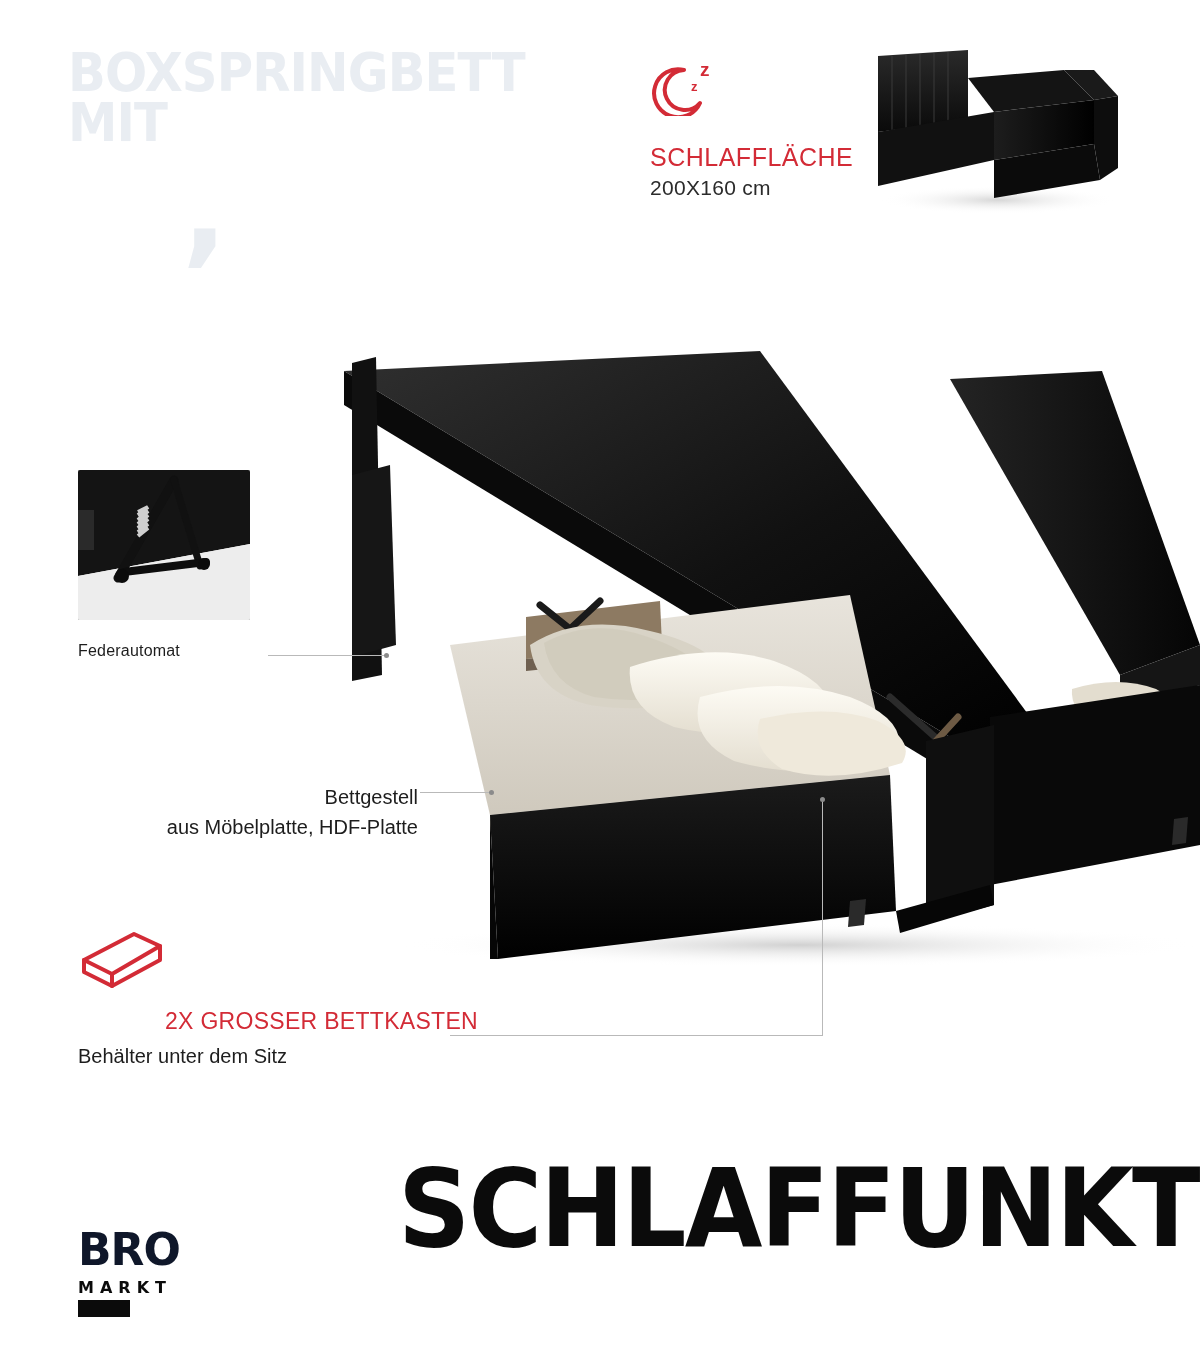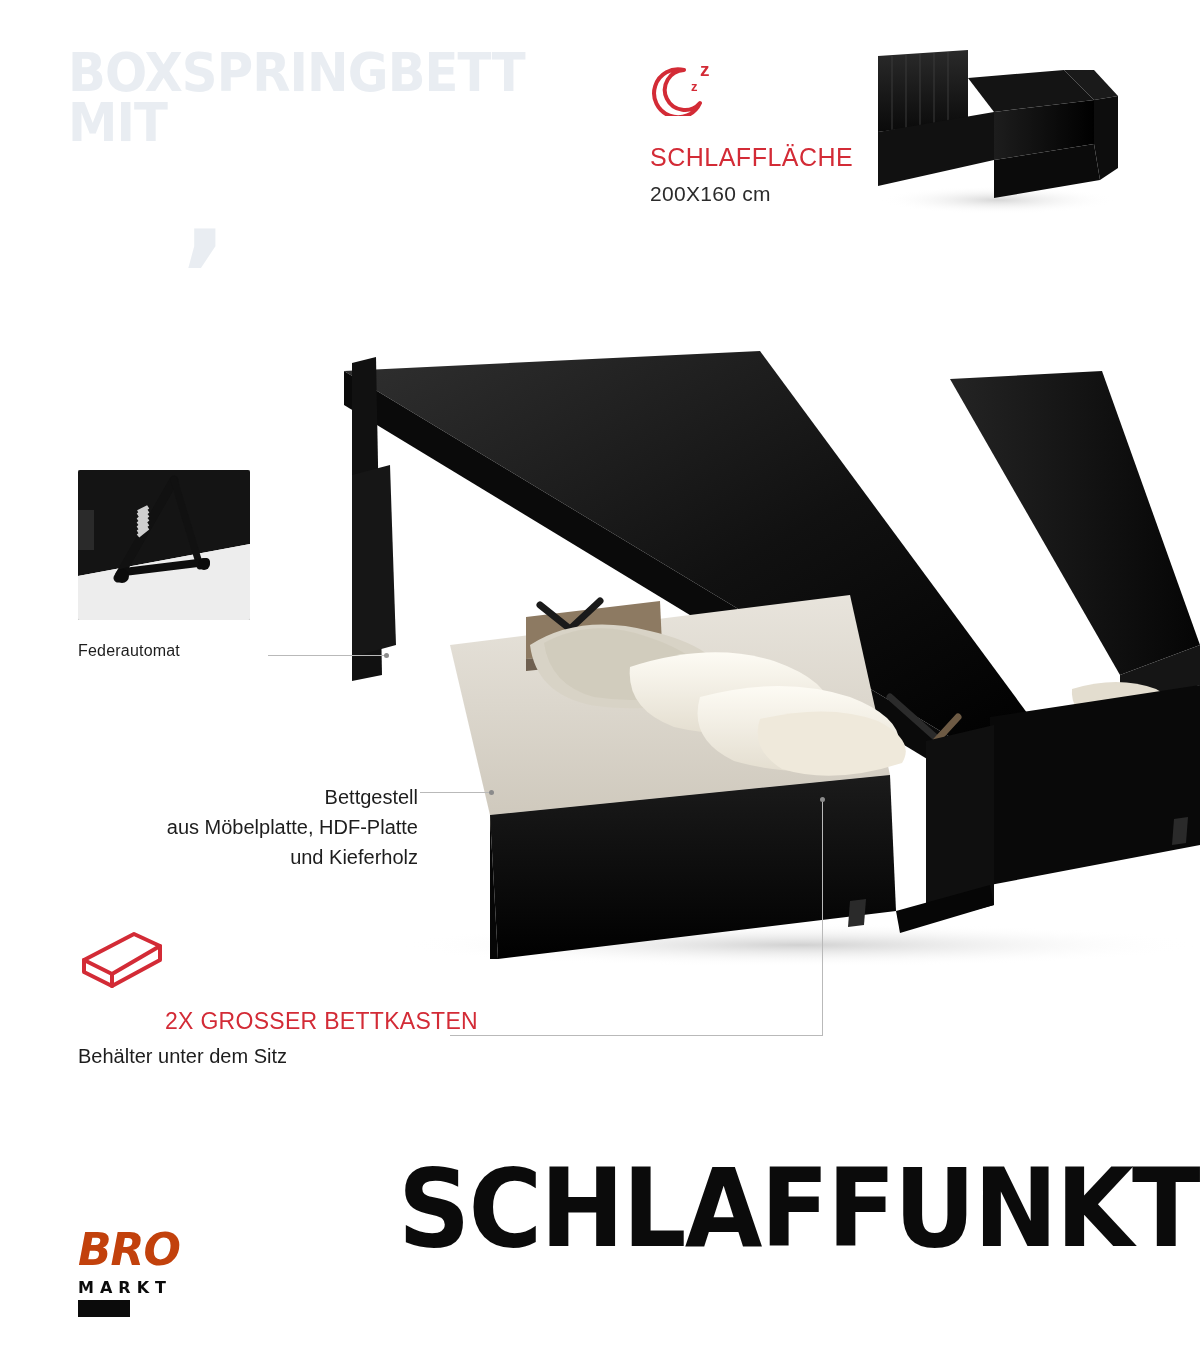--- a/index.html
+++ b/index.html
@@ -46,21 +46,21 @@
   .sleep-block { position: absolute; left: 650px; top: 58px; }
   .moon-icon { width: 72px; height: 58px; position: relative; }
   .sleep-title {
     margin-top: 27px;
     font-size: 25px;
     letter-spacing: .5px;
     color: #d32b36;
     font-family: "Liberation Sans", sans-serif;
   }
   .sleep-size {
-    margin-top: 10px;
+    margin-top: 4px;
     font-size: 21px;
     color: #2b2b2b;
     letter-spacing: .3px;
   }
 
   
   .bed-thumb {
     position: absolute;
     left: 868px; top: 48px;
     width: 260px; height: 168px;
@@ -145,23 +145,22 @@
     white-space: nowrap;
   }
 
   
   .logo { position: absolute; left: 78px; top: 1228px; width: 170px; }
   .logo-main {
     font-family: "DejaVu Sans", sans-serif;
     font-weight: 700;
     font-size: 44px;
     letter-spacing: -1px;
-    color: #c2410c;
+    color: #0f172a;
     line-height: 1;
-    font-style: italic;
   }
   .logo-sub {
     margin-top: 6px;
     font-family: "DejaVu Sans", sans-serif;
     font-weight: 700;
     font-size: 16px;
     letter-spacing: 6px;
     color: #0b0b0b;
   }
   .logo-sub-wrap { position: relative; }
@@ -325,21 +324,20 @@
   </div>
 
   <div class="leader">
     <div class="leader-h" style="left:268px; top:655px; width:118px;"></div>
     <div class="leader-dot" style="left:384px; top:653px;"></div>
   </div>
 
   <div class="feat-frame">
     <div>Bettgestell</div>
     <div>aus Möbelplatte, HDF-Platte</div>
-    <div>und Kieferholz</div>
   </div>
 
   <div class="leader">
     <div class="leader-h" style="left:420px; top:792px; width:72px;"></div>
     <div class="leader-dot" style="left:489px; top:790px;"></div>
   </div>
 
   <div class="feat-box">
     <div class="box-icon">
       <svg width="86" height="60" viewBox="0 0 86 60">

